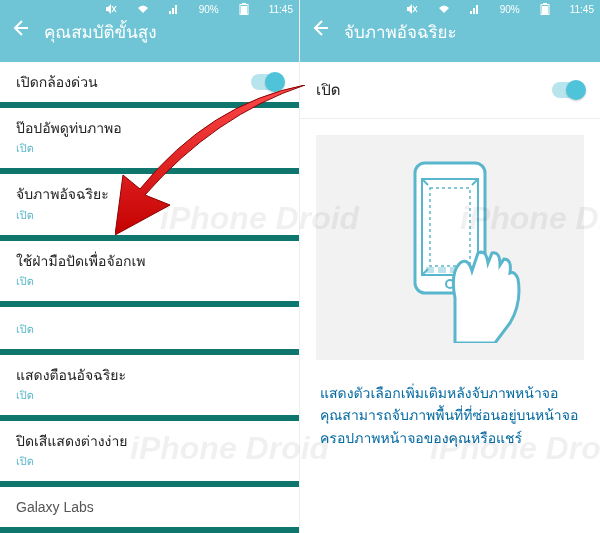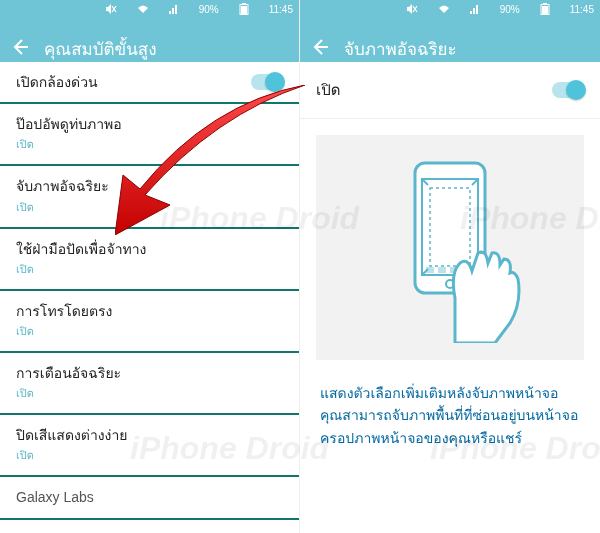--- a/index.html
+++ b/index.html
@@ -30,34 +30,34 @@
     padding: 0 6px;
     gap: 20px;
     color: #fff;
     font-size: 10px;
   }
   .status-bar .icon { display: inline-flex; align-items: center; }
   .header {
     height: 44px;
     background: #6fc4d5;
     display: flex;
-    align-items: flex-end;
+    align-items: flex-start;
     padding: 0 10px;
     color: #fff;
     font-size: 17px;
     gap: 14px;
   }
   .content {
     flex: 1;
     overflow: hidden;
     background: #fff;
   }
   .row {
     padding: 11px 16px 11px 16px;
-    border-bottom: 2px solid #0f766e;
+    border-bottom: 6px solid #0f766e;
     display: flex;
     align-items: center;
     justify-content: space-between;
   }
   .row .txt { flex: 1; }
   .row .title { font-size: 14px; color: #222; line-height: 1.3; }
   .row .sub { font-size: 10px; color: #999; line-height: 1.3; margin-top: 2px; }
   .row .status { font-size: 11px; color: #5cb8cc; margin-top: 2px; }
   .row.section .title { font-size: 14px; color: #555; }
   .switch {
@@ -181,33 +181,32 @@
       </div>
     </div>
     <div class="row">
       <div class="txt">
         <div class="title">จับภาพอัจฉริยะ</div>
         <div class="status">เปิด</div>
       </div>
     </div>
     <div class="row">
       <div class="txt">
-        <div class="title">ใช้ฝ่ามือปัดเพื่อจัาทาง</div>
-        <div class="status">เปิด</div>
-      </div>
-    </div>
-    <div class="row">
-      <div class="txt">
-        <div class="title">การโทรโดยตรง</div>
-        <div class="status">เปิด</div>
-      </div>
-    </div>
-    <div class="row">
-      <div class="txt">
-        <div class="title">การเตือนอัจฉริยะ</div>
+        <div class="title">ใช้ฝ่ามือปัดเพื่อจัอกเพ</div>
+        <div class="status">เปิด</div>
+      </div>
+    </div>
+    <div class="row">
+      <div class="txt">
+        <div class="status">เปิด</div>
+      </div>
+    </div>
+    <div class="row">
+      <div class="txt">
+        <div class="title">แสดงตือนอัจฉริยะ</div>
         <div class="status">เปิด</div>
       </div>
     </div>
     <div class="row">
       <div class="txt">
         <div class="title">ปิดเสีแสดงต่างง่าย</div>
         <div class="status">เปิด</div>
       </div>
     </div>
     <div class="row section">

